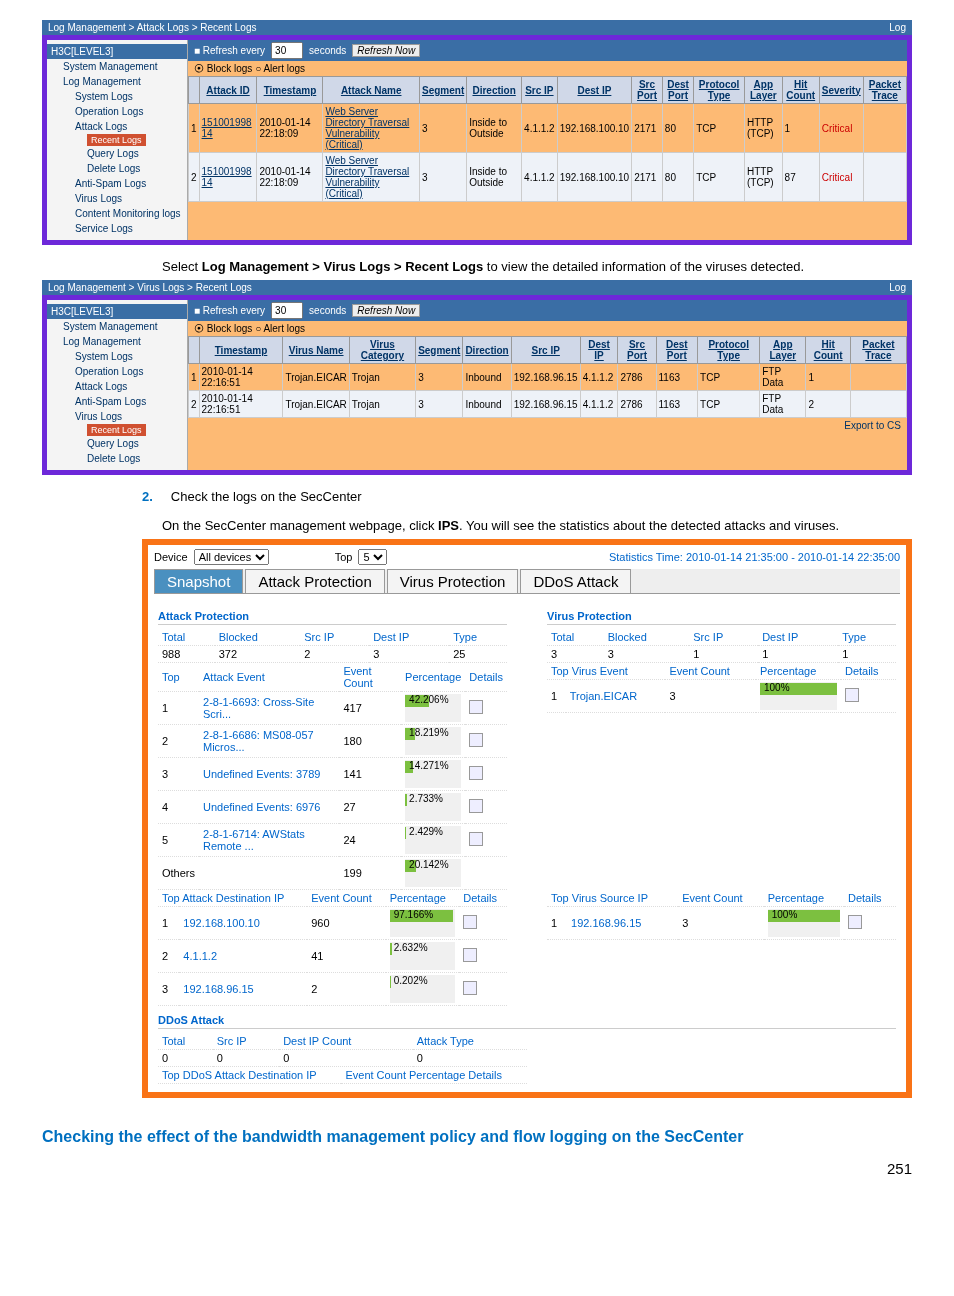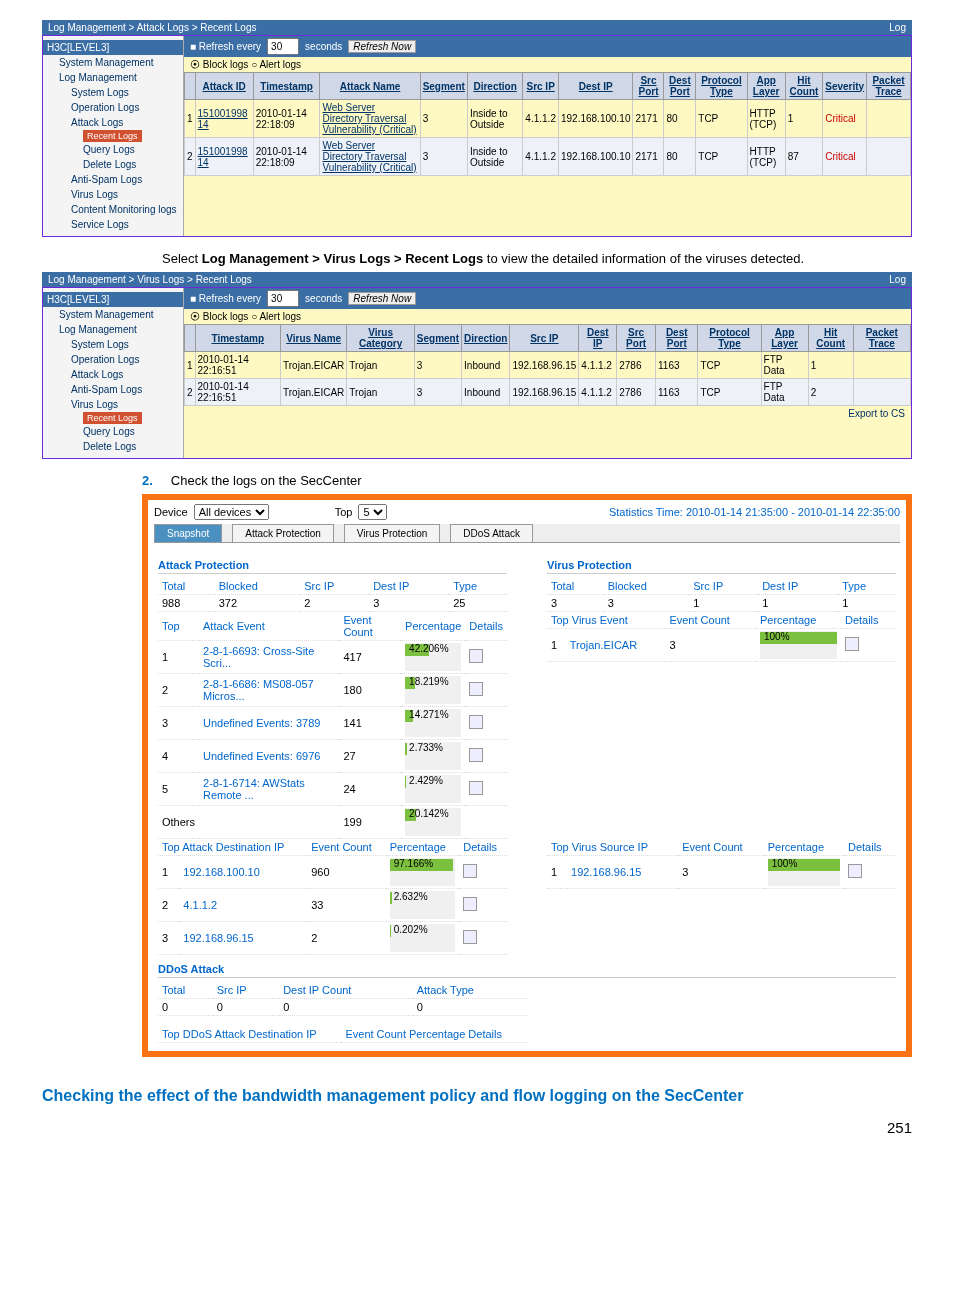--- a/index.html
+++ b/index.html
@@ -1,18 +1,18 @@
 <!DOCTYPE html>
 <html><head>
 <meta charset="utf-8">
 <style>
 body { font-family: Arial, sans-serif; font-size: 12px; margin: 0; padding: 20px 40px; background: #fff; color: #000; }
 .page { max-width: 870px; margin: 0 auto; }
 .breadcrumb-bar { background: #3a6ea5; color: #fff; font-size: 10px; padding: 2px 6px; display: flex; justify-content: space-between; text-align: right; }
-.panel { border: 1px solid #6d28d9; display: flex; background: #fef9c3; font-size: 10px; }
+.panel { border: 5px solid #6d28d9; display: flex; background: #fdba74; font-size: 10px; }
 .nav { width: 140px; border-right: 1px solid #aaa; background: #f4f4f4; padding: 4px 0; }
 .nav-title { background: #3a6ea5; color: #fff; padding: 2px 4px; font-size: 10px; }
 .nav-item { padding: 2px 4px 2px 16px; color: #036; }
 .nav-item.sub { padding-left: 28px; }
 .nav-item.sub2 { padding-left: 40px; }
 .nav-item.selected { background: #d05030; color: #fff; display: inline-block; padding: 1px 4px; margin-left: 40px; font-size: 9px; }
 .content { flex: 1; padding: 0; }
 .refresh-bar { background: #3a6ea5; color: #fff; padding: 2px 6px; display: flex; align-items: center; gap: 6px; }
 .refresh-bar input[type=text] { width: 24px; font-size: 10px; }
 .refresh-btn { background: #eee; color: #000; border: 1px solid #999; font-size: 10px; padding: 0 4px; font-style: italic; }
@@ -24,21 +24,21 @@
 .crit { color: #c00; }
 .body-text { font-size: 13px; margin: 14px 0 6px 120px; }
 .step { font-size: 13px; margin: 14px 0 6px 100px; }
 .step-num { color: #0070c0; font-weight: bold; margin-right: 18px; }
 h2.sec { color: #0070c0; font-size: 16px; font-weight: bold; margin: 30px 0 10px 0; }
 .stats-panel { border: 6px solid #f97316; margin-left: 100px; font-size: 11px; }
 .stats-head { padding: 4px 6px; display: flex; align-items: center; gap: 6px; }
 .stats-head select { font-size: 11px; }
 .stats-time { margin-left: auto; color: #0066cc; font-size: 11px; }
 .tabs { display: flex; border-bottom: 1px solid #999; background: #eee; margin: 0 6px; }
-.tab { padding: 3px 12px; border: 1px solid #999; border-bottom: none; background: #f4f4f4; font-size: 10px; margin-right: 10px; }
+.tab { padding: 3px 12px; border: 1px solid #999; border-bottom: none; background: #f4f4f4; font-size: 15px; margin-right: 2px; }
 .tab.active { background: #4a90c0; color: #fff; }
 .stats-body { padding: 8px 10px; }
 .two-col { display: flex; gap: 40px; }
 .col { flex: 1; }
 .section-head { color: #0066cc; font-weight: bold; border-bottom: 1px solid #ccc; margin: 8px 0 4px; padding-bottom: 2px; }
 table.stat { width: 100%; border-collapse: collapse; font-size: 11px; }
 table.stat th, table.stat td { text-align: left; padding: 2px 4px; border-bottom: 1px dotted #ddd; }
 table.stat th { color: #0066cc; font-weight: normal; }
 .bar-cell { position: relative; background: #f0f0f0; height: 28px; }
 .bar { background: #7cc040; height: 12px; display: inline-block; vertical-align: middle; }
@@ -221,20 +221,21 @@
           <td></td>
         </tr>
       </tbody>
           </table>
       <div class="export">Export to CS</div>
     </div>
   </div>
 </div>
 
 <p class="step"><span class="step-num">2.</span><span>Check the logs on the SecCenter</span></p>
+<p class="body-text">On the SecCenter management webpage, click <span class="bold">IPS</span>. You will see the statistics about the detected attacks and viruses.</p>
 
 <div class="stats-panel">
   <div class="stats-head">
     <span>Device</span>
     <select><option>All devices</option></select>
     <span style="margin-left:60px">Top</span>
     <select><option>5</option></select>
     <span class="stats-time">Statistics Time: 2010-01-14 21:35:00 - 2010-01-14 22:35:00</span>
   </div>
   <div class="tabs">
@@ -403,21 +404,21 @@
                   <td style="color:#0066cc">192.168.100.10</td>
                   <td>960</td>
                   <td>
                     <div class="bar-cell"><span class="bar" style="width:97%"></span><span class="bar-label">97.166%</span></div>
                   </td>
                   <td><span class="detail-icon"></span></td>
                 </tr>
                 <tr>
                   <td>2</td>
                   <td style="color:#0066cc">4.1.1.2</td>
-                  <td>33</td>
+                  <td>41</td>
                   <td>
                     <div class="bar-cell"><span class="bar" style="width:3%"></span><span class="bar-label">2.632%</span></div>
                   </td>
                   <td><span class="detail-icon"></span></td>
                 </tr>
                 <tr>
                   <td>3</td>
                   <td style="color:#0066cc">192.168.96.15</td>
                   <td>2</td>
                   <td>
@@ -463,21 +464,21 @@
               <th>Attack Type</th>
             </tr>
       <tr>
               <td>0</td>
               <td>0</td>
               <td>0</td>
               <td>0</td>
             </tr>
     </tbody>
         </table>
-    <table class="stat" style="width:50%;margin-top:10px">
+    <table class="stat" style="width:50%;">
       <tbody>
             <tr>
               <th>Top DDoS Attack Destination IP</th>
               <th>Event Count Percentage Details</th>
             </tr>
     </tbody>
         </table>
   </div>
 </div>
 

